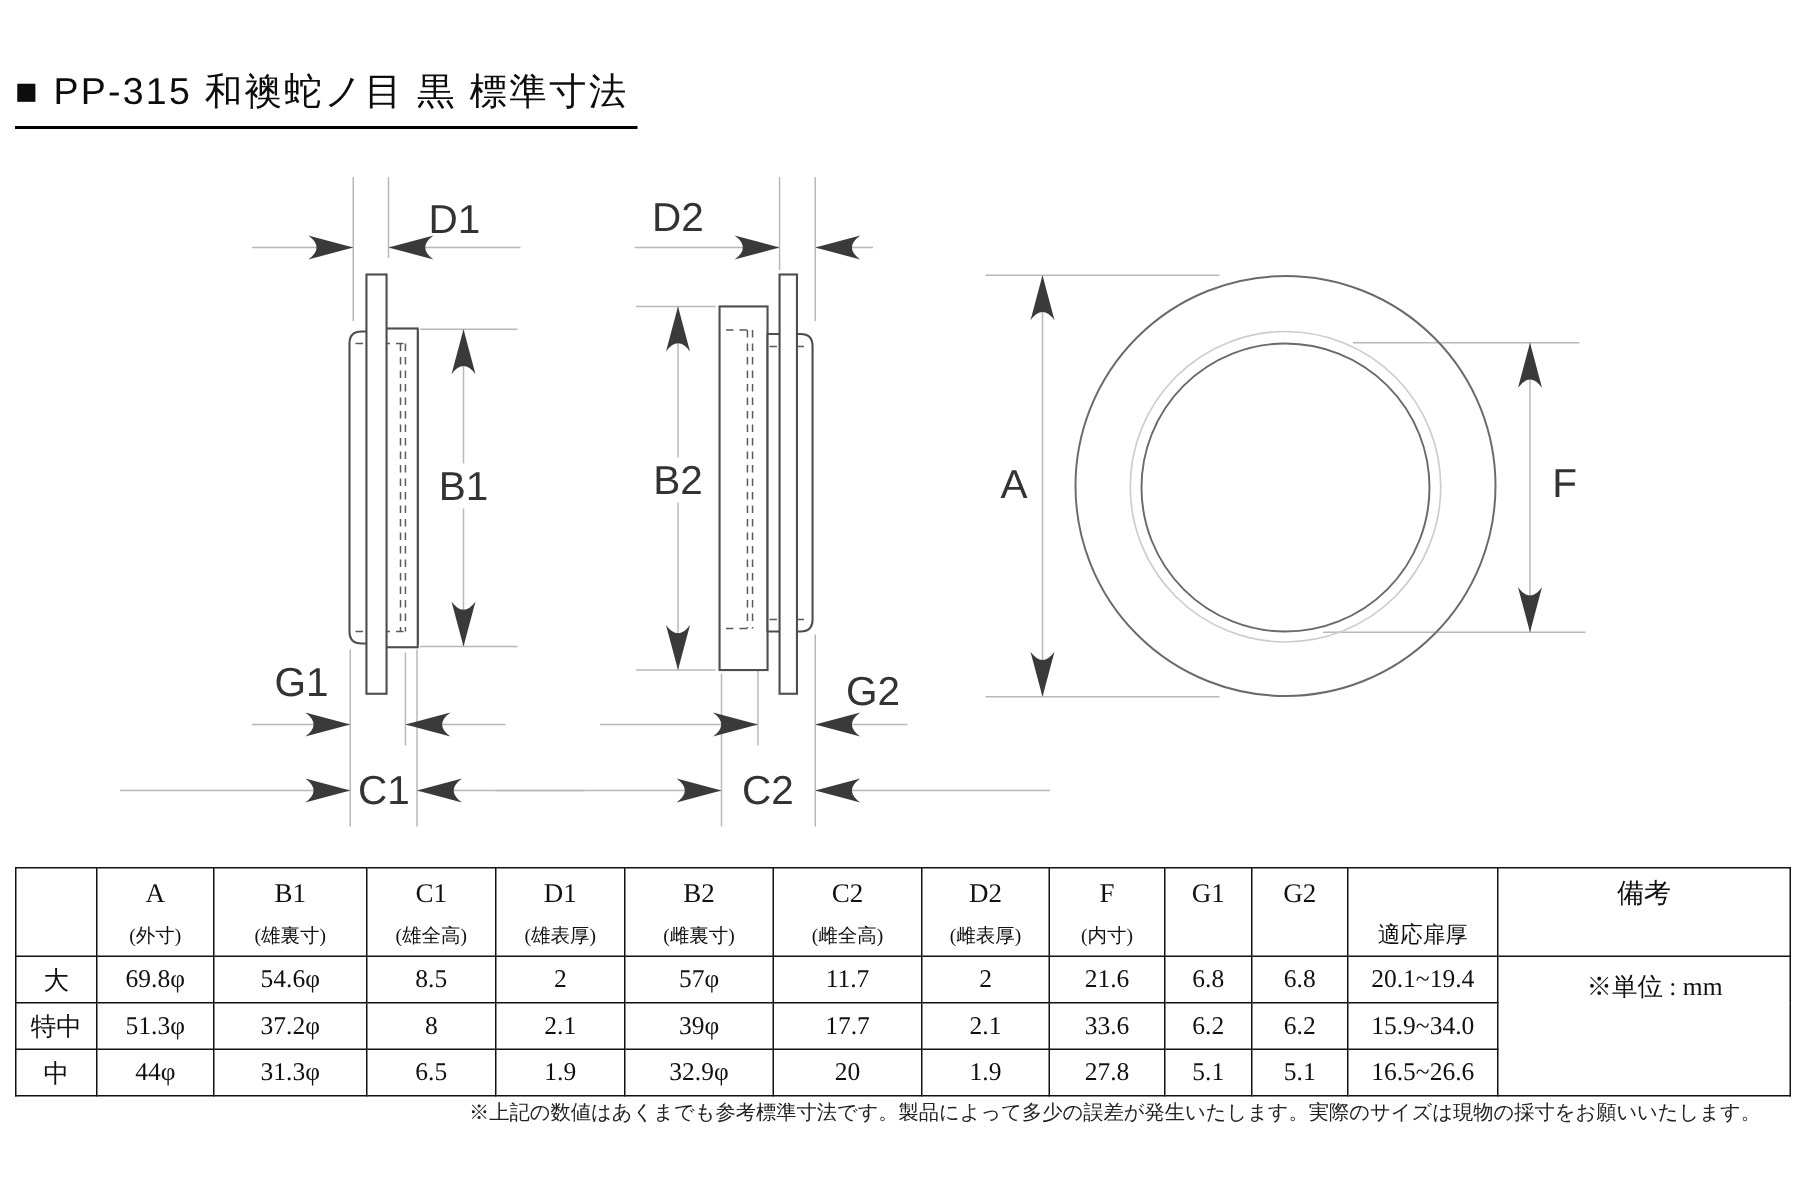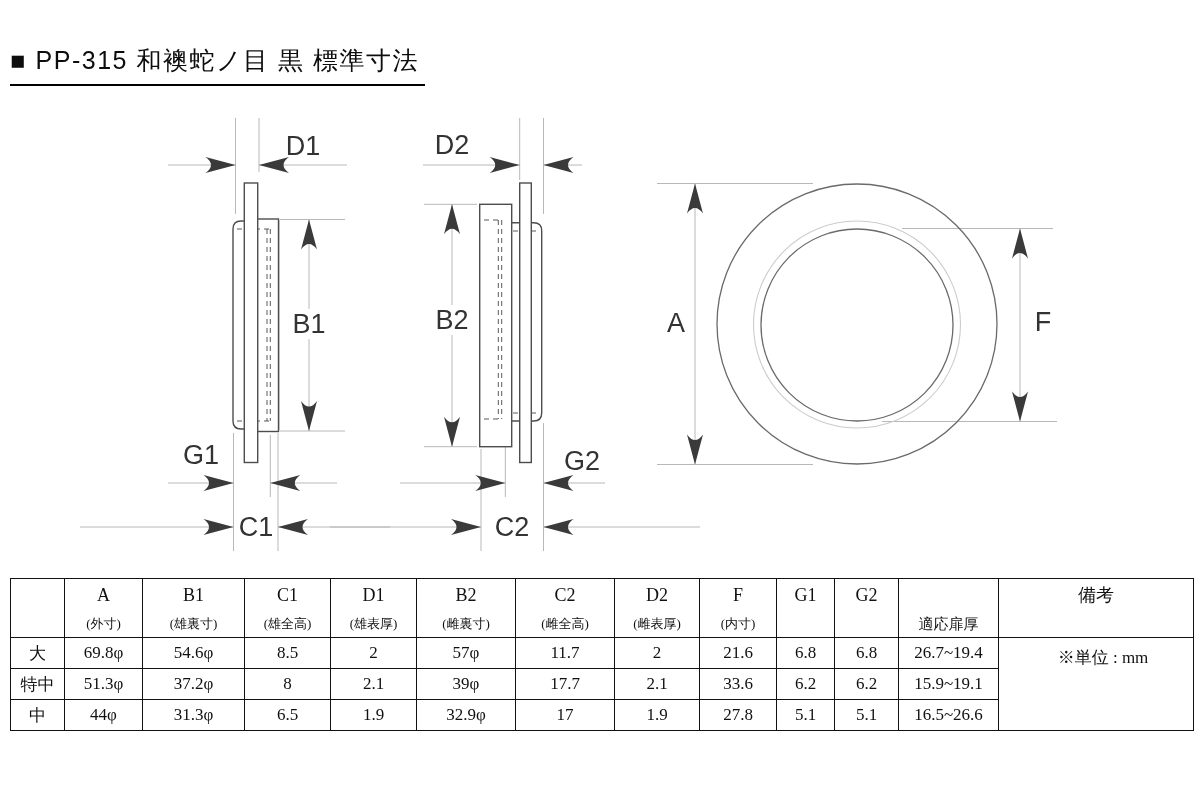--- a/index.html
+++ b/index.html
@@ -261,48 +261,49 @@
       <td>69.8φ</td>
       <td>54.6φ</td>
       <td>8.5</td>
       <td>2</td>
       <td>57φ</td>
       <td>11.7</td>
       <td>2</td>
       <td>21.6</td>
       <td>6.8</td>
       <td>6.8</td>
-      <td>26.7~19.4</td>
+      <td>20.1~19.4</td>
       <td class="remarks" rowspan="3">※単位 : mm</td>
     </tr>
     <tr class="drow">
       <td class="rowlabel">特中</td>
       <td>51.3φ</td>
       <td>37.2φ</td>
       <td>8</td>
       <td>2.1</td>
       <td>39φ</td>
       <td>17.7</td>
       <td>2.1</td>
       <td>33.6</td>
       <td>6.2</td>
       <td>6.2</td>
-      <td>15.9~19.1</td>
+      <td>15.9~34.0</td>
     </tr>
     <tr class="drow">
       <td class="rowlabel">中</td>
       <td>44φ</td>
       <td>31.3φ</td>
       <td>6.5</td>
       <td>1.9</td>
       <td>32.9φ</td>
-      <td>17</td>
+      <td>20</td>
       <td>1.9</td>
       <td>27.8</td>
       <td>5.1</td>
       <td>5.1</td>
       <td>16.5~26.6</td>
     </tr>
   </tbody>
     </table>
 
+  <div class="footnote">※上記の数値はあくまでも参考標準寸法です。製品によって多少の誤差が発生いたします。実際のサイズは現物の採寸をお願いいたします。</div>
 
 </div>
 
 </body></html>

